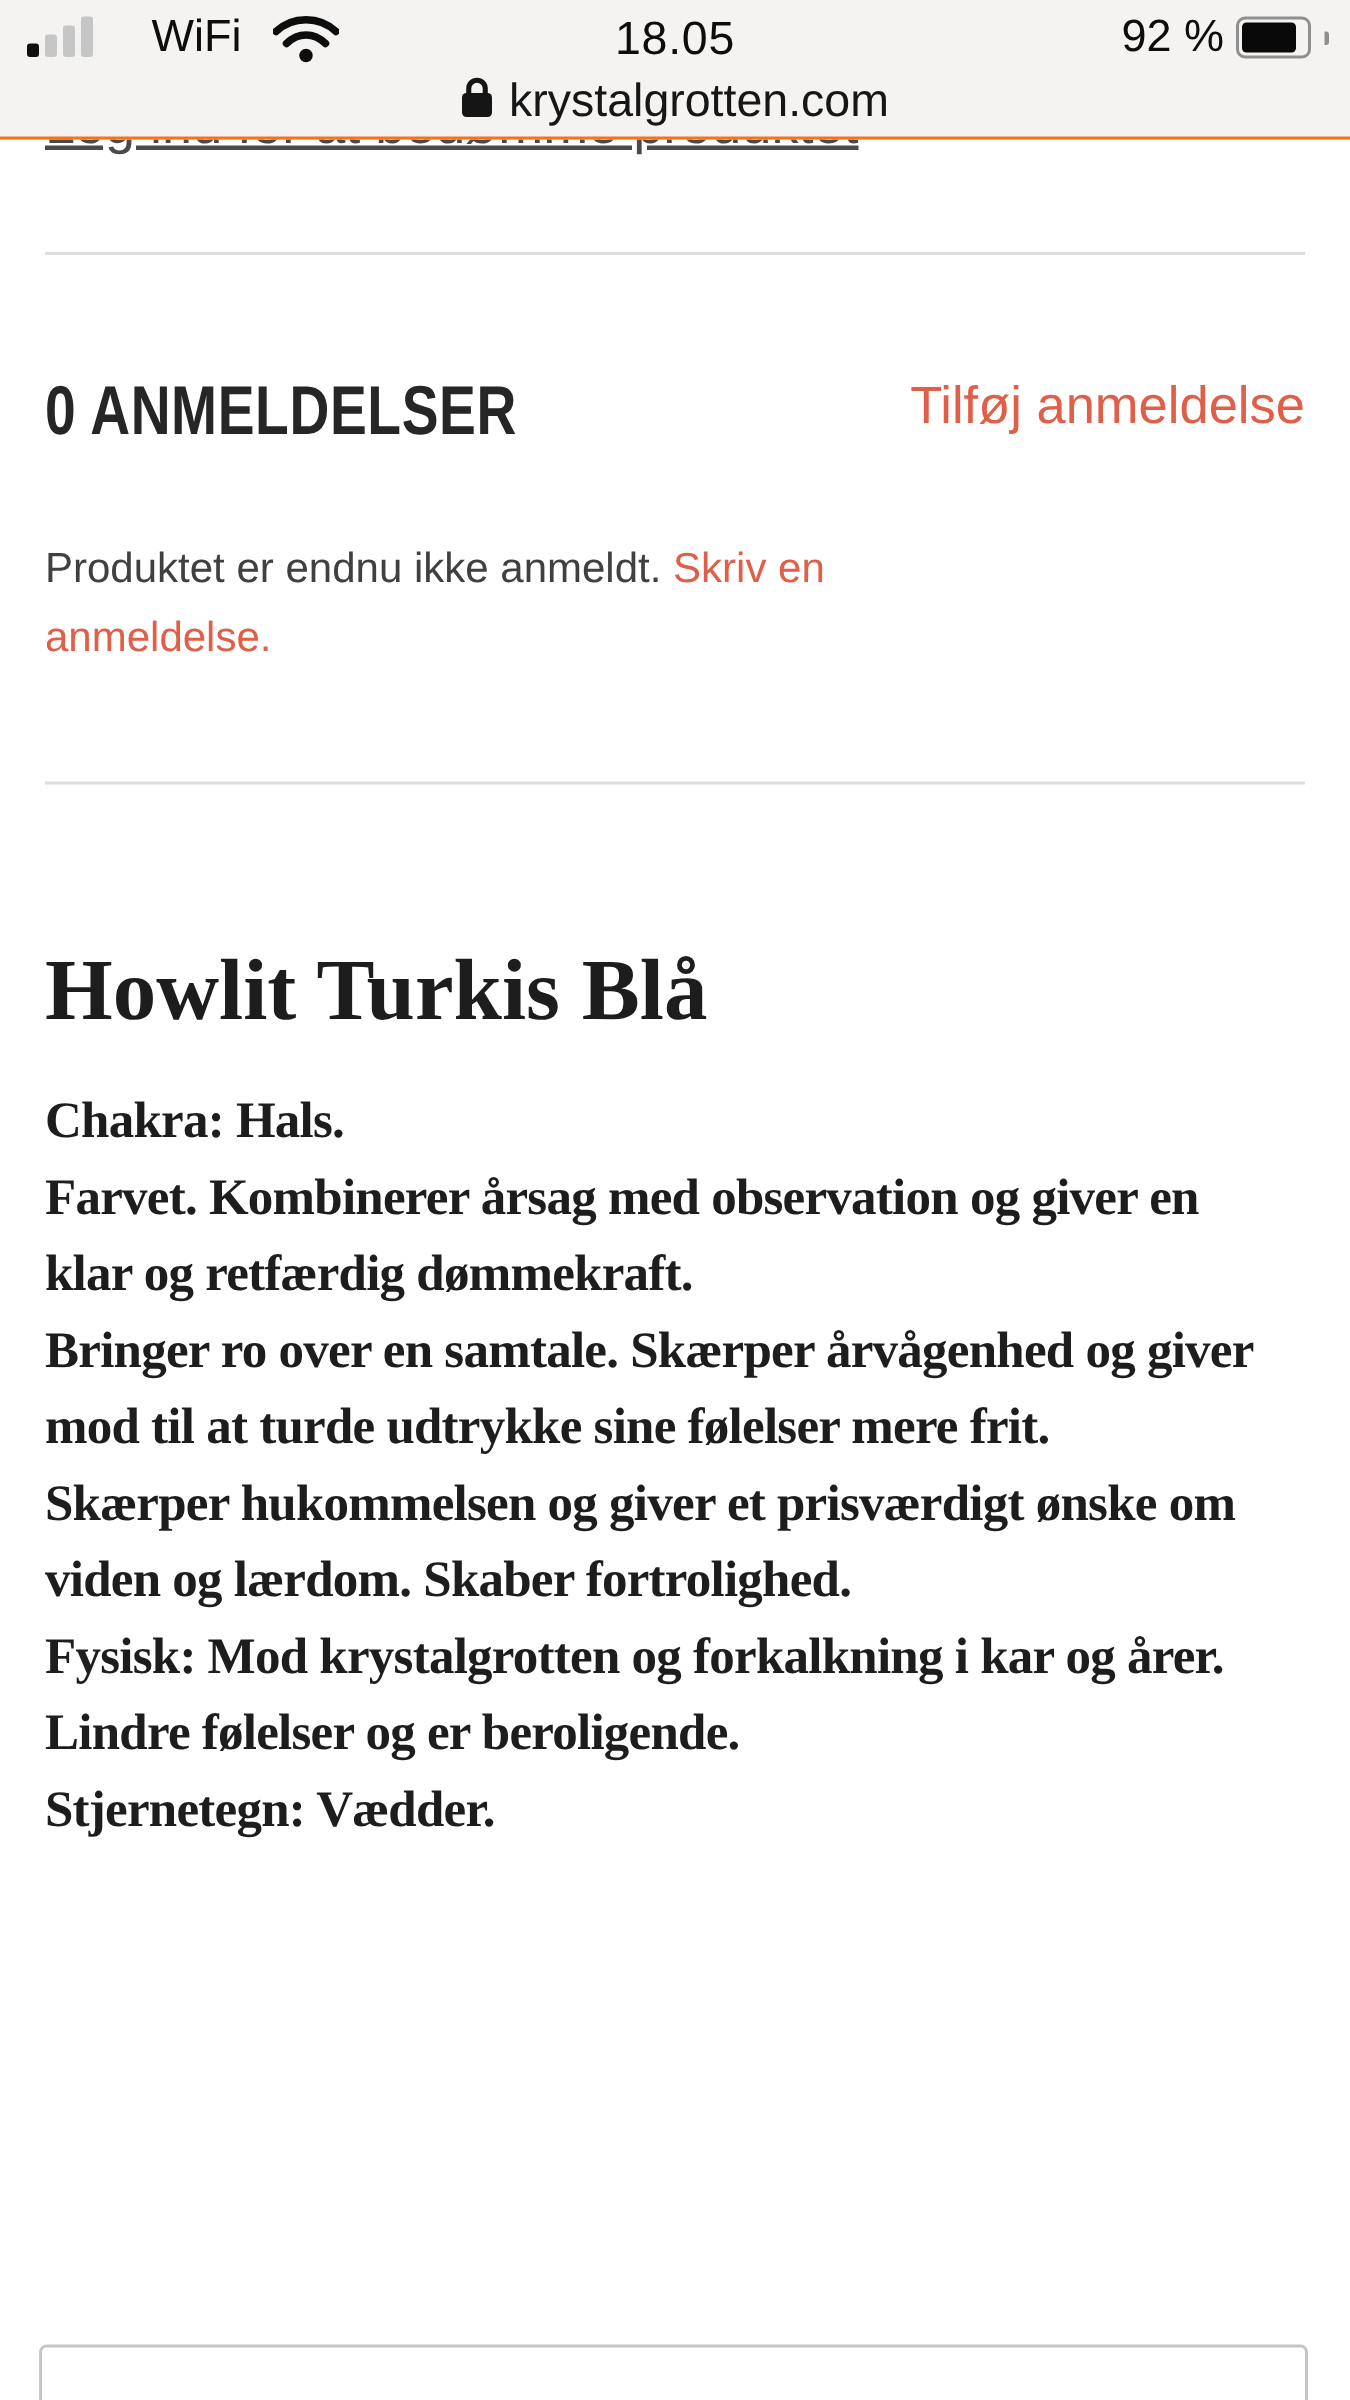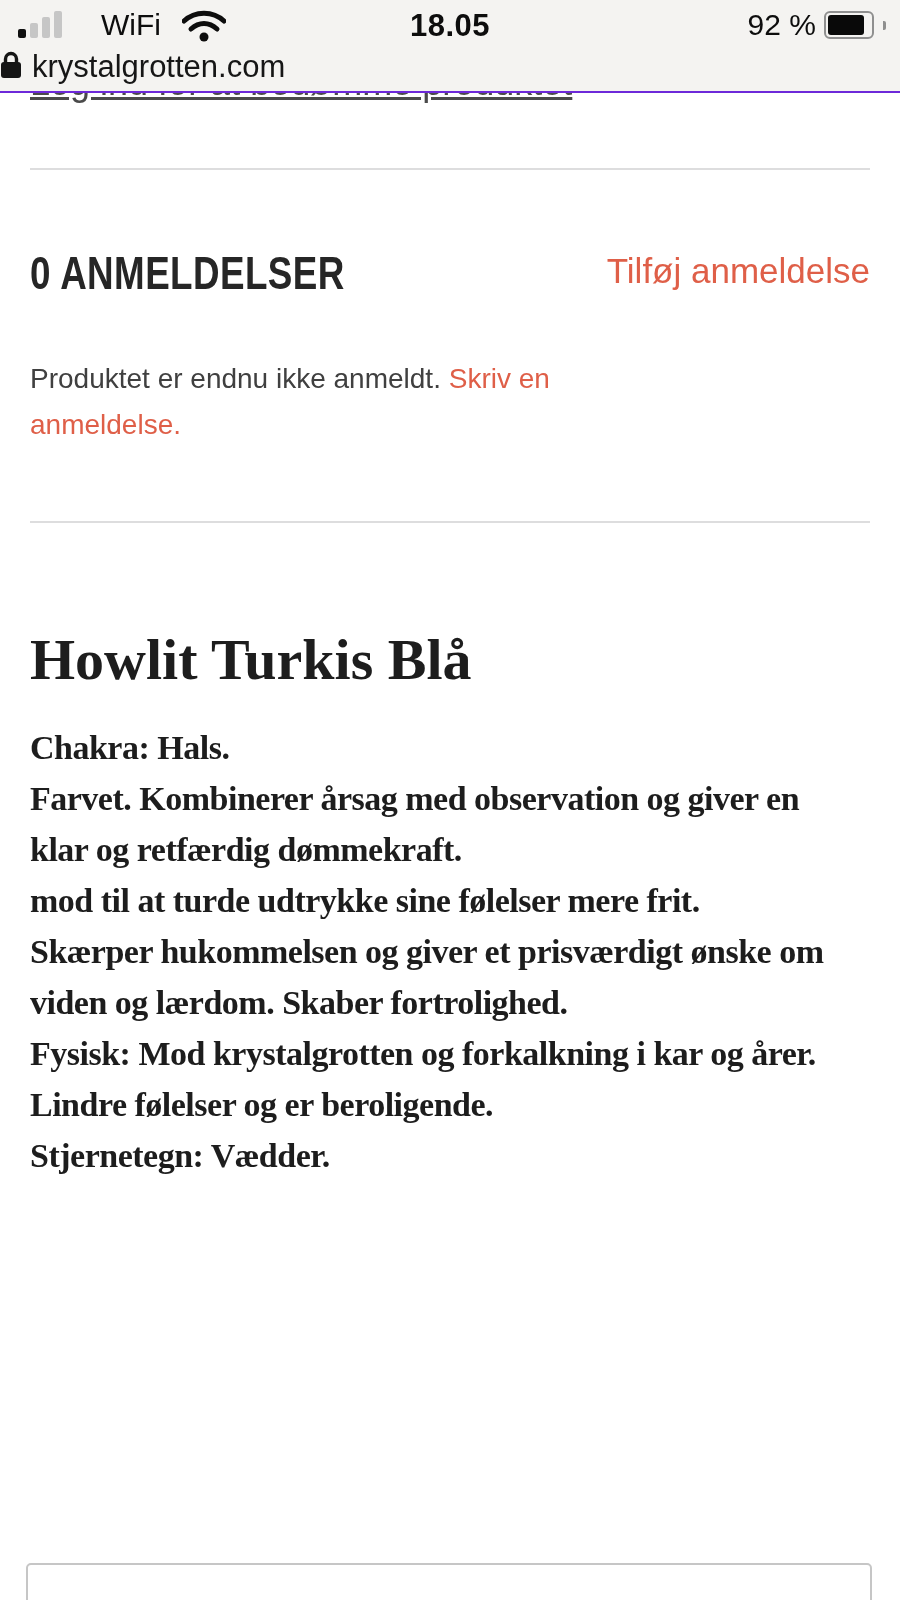--- a/index.html
+++ b/index.html
@@ -4,40 +4,40 @@
 <style>
   html,body{margin:0;padding:0;background:#ffffff;}
   #screen{
     position:relative;width:900px;height:1600px;overflow:hidden;
     background:#ffffff;font-family:"Liberation Sans",sans-serif;
   }
 
   
   .ios-header{
     position:absolute;top:0;left:0;width:900px;height:91px;
-    background:#f4f3f1;border-bottom:2px solid #6d28d9;z-index:10;
+    background:#f4f3f1;border-bottom:2px solid #f97316;z-index:10;
   }
   .status-row{position:absolute;top:6px;left:0;width:900px;height:38px;}
   .signal{position:absolute;left:18px;bottom:6px;display:flex;align-items:flex-end;gap:4px;}
   .signal .bar{width:8px;border-radius:2px;background:#c6c6c6;}
   .signal .bar.b1{height:9px;background:#101010;}
   .signal .bar.b2{height:15px;}
   .signal .bar.b3{height:21px;}
   .signal .bar.b4{height:27px;}
   .carrier{position:absolute;left:101px;top:2px;font-size:30px;color:#0d0d0d;}
   .wifi-ic{position:absolute;left:182px;top:4px;}
-  .clock{position:absolute;left:0;right:0;top:2px;text-align:center;font-size:31px;font-weight:bold;color:#0d0d0d;letter-spacing:.5px;}
+  .clock{position:absolute;left:0;right:0;top:2px;text-align:center;font-size:31px;font-weight:normal;color:#0d0d0d;letter-spacing:.5px;}
   .batt-wrap{position:absolute;right:14px;top:2px;display:flex;align-items:center;gap:8px;}
   .batt-pct{font-size:30px;color:#0d0d0d;}
   .batt-body{position:relative;width:46px;height:24px;border:2px solid #8f8f8f;border-radius:6px;background:#f4f3f1;}
   .batt-fill{position:absolute;left:2px;top:2px;bottom:2px;width:36px;border-radius:3px;background:#090909;}
   .batt-tip{width:3px;height:9px;background:#8f8f8f;border-radius:0 2px 2px 0;margin-left:1px;}
   .url-row{
     position:absolute;top:46px;left:0;width:900px;height:42px;
-    display:flex;align-items:center;justify-content:flex-start;gap:10px;
+    display:flex;align-items:center;justify-content:center;gap:10px;
   }
   .url-text{font-size:31px;color:#161616;}
 
   
   .clipped-login{
     position:absolute;top:63px;left:30px;z-index:1;
     font-size:36px;line-height:40px;color:#4a4a4a;
     text-decoration:underline;white-space:nowrap;
   }
   .divider{position:absolute;left:30px;width:840px;height:2px;background:#ddddde;}
@@ -127,20 +127,21 @@
   </div>
 
   <div class="divider d2"></div>
 
   <h1 class="product-title">Howlit Turkis Blå</h1>
 
   <div class="product-desc">
     <div>Chakra: Hals.</div>
     <div>Farvet. Kombinerer årsag med observation og giver en</div>
     <div>klar og retfærdig dømmekraft.</div>
+    <div>Bringer ro over en samtale. Skærper årvågenhed og giver</div>
     <div>mod til at turde udtrykke sine følelser mere frit.</div>
     <div>Skærper hukommelsen og giver et prisværdigt ønske om</div>
     <div>viden og lærdom. Skaber fortrolighed.</div>
     <div>Fysisk: Mod krystalgrotten og forkalkning i kar og årer.</div>
     <div>Lindre følelser og er beroligende.</div>
     <div>Stjernetegn: Vædder.</div>
   </div>
 
   <div class="bottom-box"></div>
 

